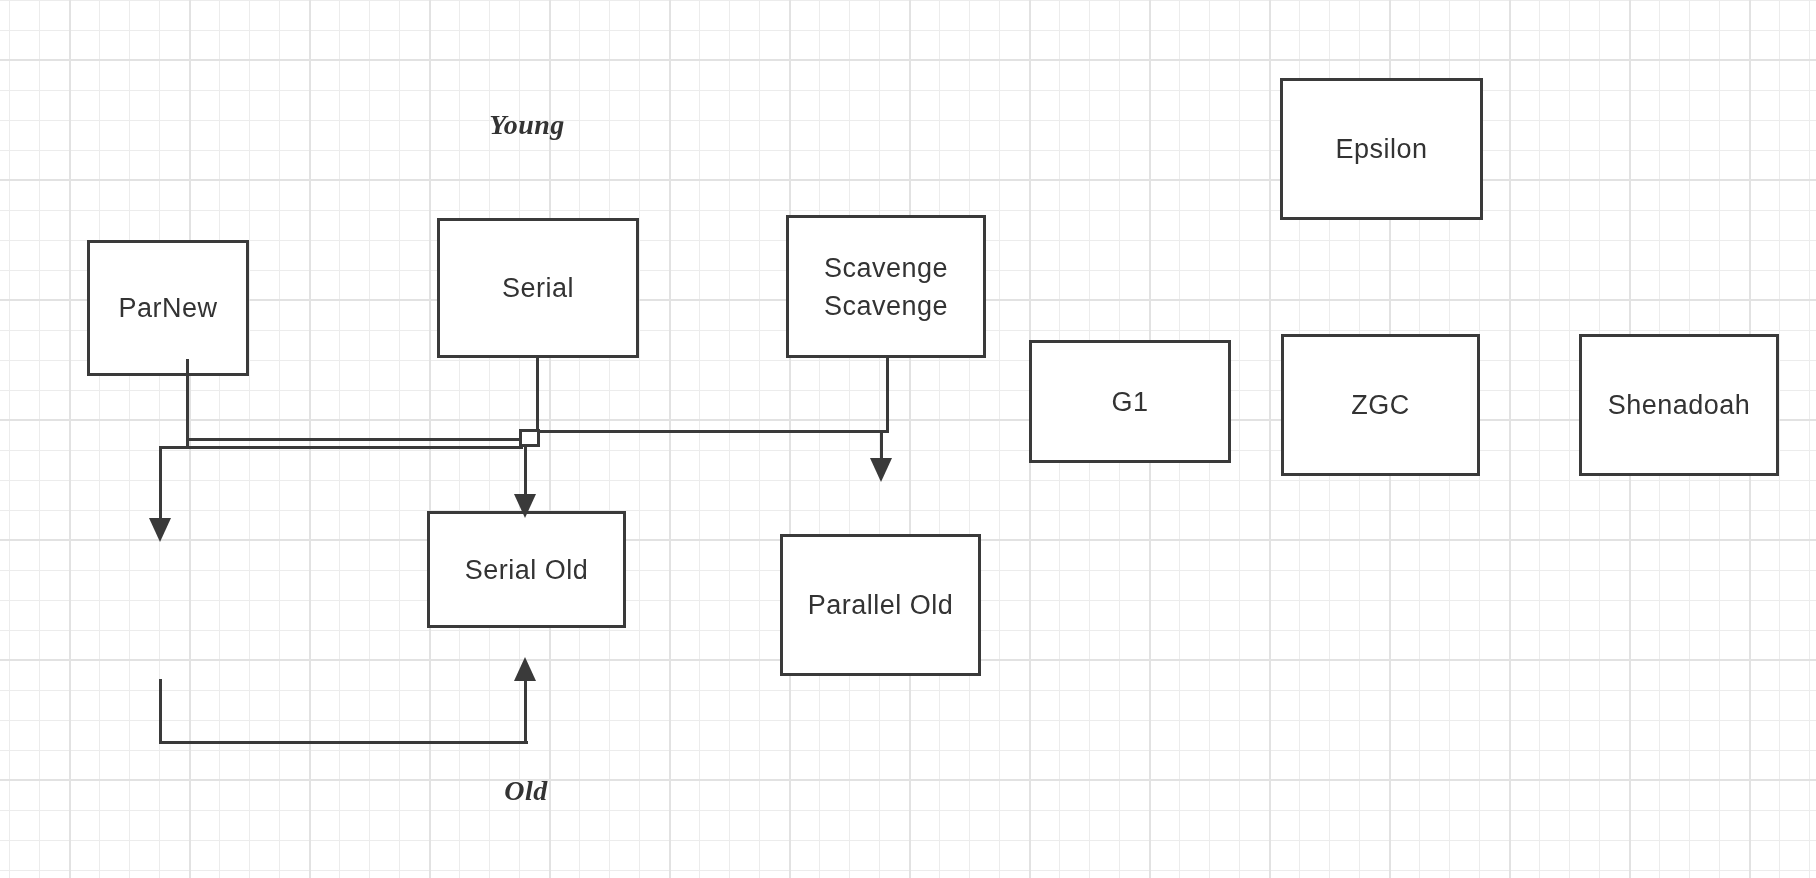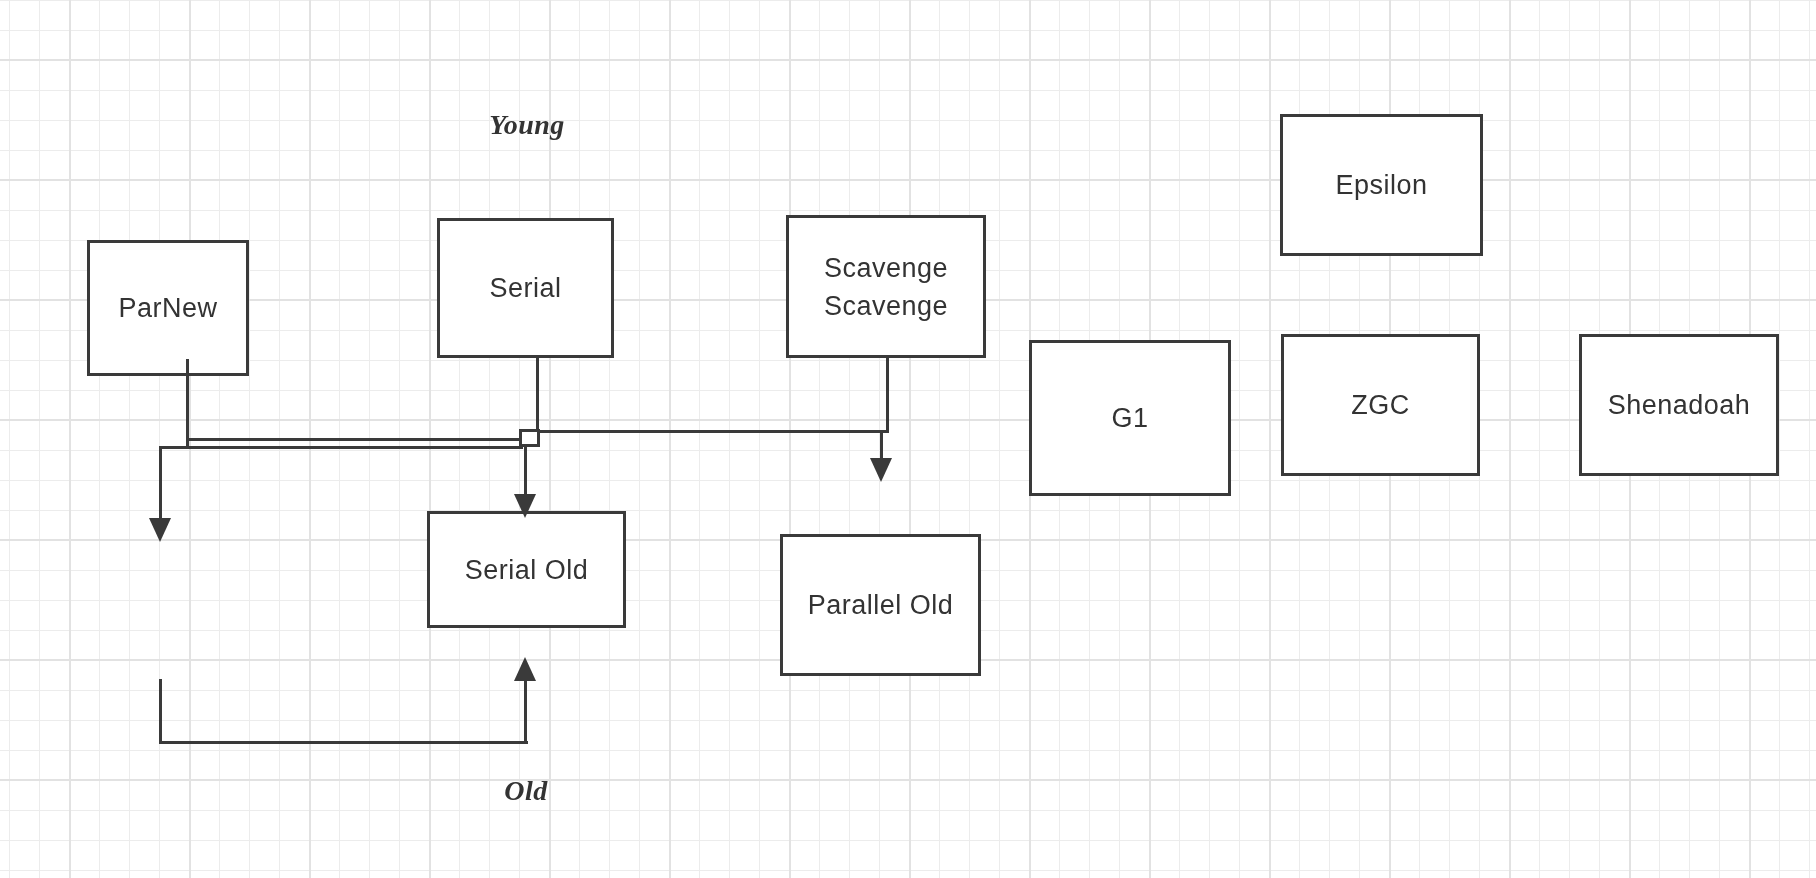--- a/index.html
+++ b/index.html
@@ -45,34 +45,34 @@
 
 <div class="canvas">
 
   <div class="zone-label" style="left:527px;top:125px;">Young</div>
   <div class="zone-label" style="left:526px;top:791px;">Old</div>
 
   <div class="node" style="left:87px;top:240px;width:162px;height:136px;">
     <span>ParNew</span>
   </div>
 
-  <div class="node" style="left:437px;top:218px;width:177px;height:140px;">
+  <div class="node" style="left:437px;top:218px;width:202px;height:140px;">
     <span>Serial</span>
   </div>
 
   <div class="node" style="left:786px;top:215px;width:200px;height:143px;">
     <span>Scavenge</span>
     <span>Scavenge</span>
   </div>
 
-  <div class="node" style="left:1280px;top:78px;width:203px;height:142px;margin-top:36px;">
+  <div class="node" style="left:1280px;top:78px;width:203px;height:142px;">
     <span>Epsilon</span>
   </div>
 
-  <div class="node" style="left:1029px;top:340px;width:202px;height:156px;">
+  <div class="node" style="left:1029px;top:340px;width:202px;height:123px;">
     <span>G1</span>
   </div>
 
   <div class="node" style="left:1579px;top:334px;width:200px;height:142px;">
     <span>Shenadoah</span>
   </div>
 
   <div class="node" style="left:1281px;top:334px;width:199px;height:142px;">
     <span>ZGC</span>
   </div>

